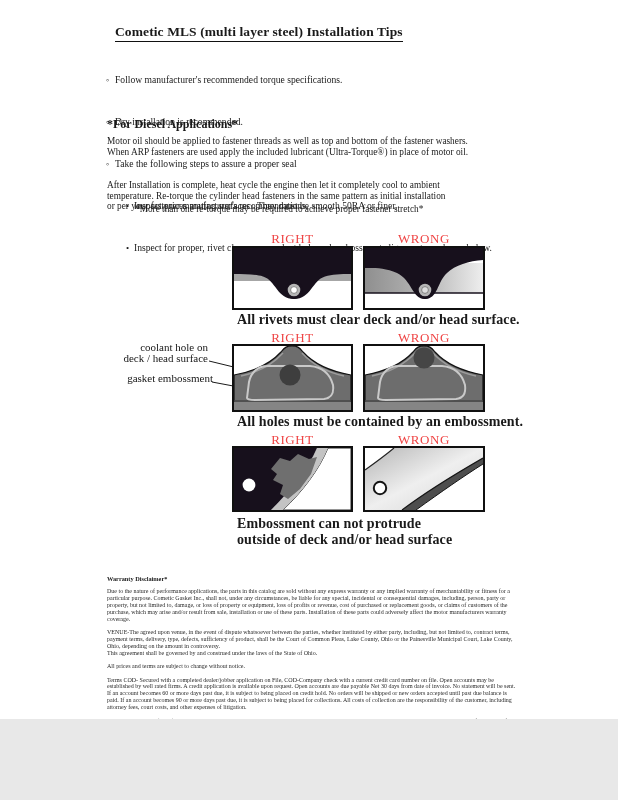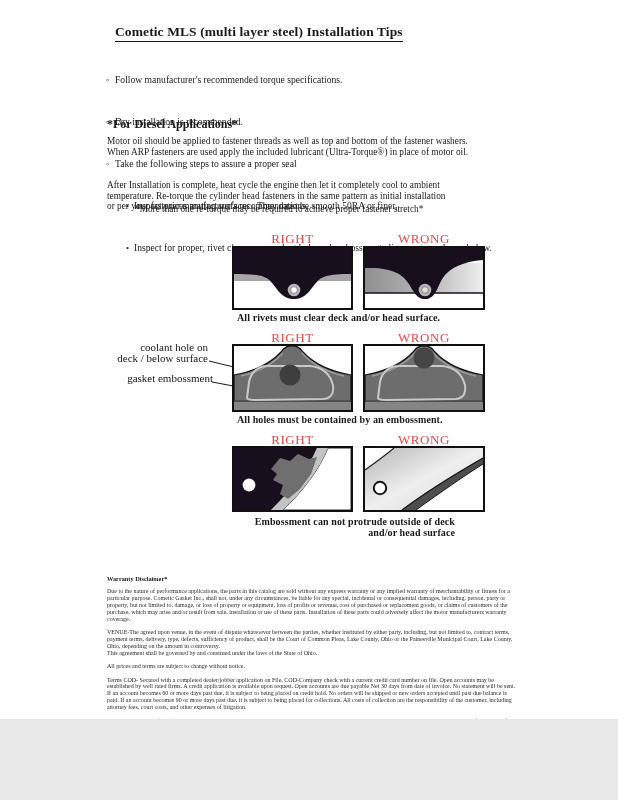--- a/index.html
+++ b/index.html
@@ -16,21 +16,21 @@
   .tip-sub{padding-left:20px;}
   .tip-sub .marker{width:8px;flex:0 0 8px;font-size:9px;}
 
   .diesel-heading{left:107px;top:117px;font-size:12px;font-weight:bold;}
   .diesel-para{left:107px;width:424px;font-size:9.3px;line-height:10.6px;white-space:pre-line;}
   .dp1{top:136px;} .dp2{top:180px;} .dnote{top:204px;margin-left:28px;}
 
   .fig-label{width:121px;text-align:center;font-size:13px;letter-spacing:0.6px;color:#ef4444;}
   .fig-box{width:121px;border:2px solid #101010;background:#fff;box-sizing:border-box;}
   .fig-box svg{display:block;width:100%;height:100%;}
-  .fig-caption{font-size:10px;font-weight:bold;letter-spacing:0.1px;white-space:pre-wrap;text-align:right;}
+  .fig-caption{font-size:14px;font-weight:bold;letter-spacing:0.1px;white-space:pre-wrap;}
 
   .ann{font-size:11px;line-height:11px;text-align:right;color:#161616;}
 
   .warranty-heading{left:107px;top:575px;font-size:6.3px;font-weight:bold;}
   .warranty{left:107px;top:588px;width:412px;font-size:6px;line-height:6.9px;color:#2a2a2a;}
   .warranty p{margin:0 0 6.5px 0;}
   .warranty p.tight{margin-bottom:0;}
 
   .page-code{left:385px;top:762px;font-size:12.5px;letter-spacing:0.2px;color:#222;}
 </style>
@@ -103,21 +103,21 @@
       <circle cx="60" cy="42" r="3.4" fill="#dddddd" stroke="#6e6e6e" stroke-width="0.8"></circle>
     </svg>
   </div>
   <div class="abs fig-caption" style="left:237px;top:312px;">All rivets must clear deck and/or head surface.</div>
 
   <div class="abs fig-label" style="left:232px;top:330px;">RIGHT</div>
   <div class="abs fig-label" style="left:363px;top:330px;width:122px;">WRONG</div>
 
   <div class="abs ann" style="left:100px;top:342px;width:108px;">
     <div>coolant hole on</div>
-    <div>deck / below surface</div>
+    <div>deck / head surface</div>
   </div>
   <div class="abs ann" style="left:100px;top:373px;width:113px;">gasket embossment</div>
   <svg class="abs" style="left:206px;top:355px;" width="82" height="42">
     <line x1="3" y1="6" x2="77" y2="24" stroke="#1a1a1a" stroke-width="1"></line>
     <line x1="6" y1="27" x2="54" y2="36" stroke="#1a1a1a" stroke-width="1"></line>
   </svg>
 
   <div class="abs fig-box" style="left:232px;top:344px;height:68px;">
     <svg viewBox="0 0 117 64" preserveAspectRatio="none">
       <rect width="117" height="64" fill="#ffffff"></rect>

